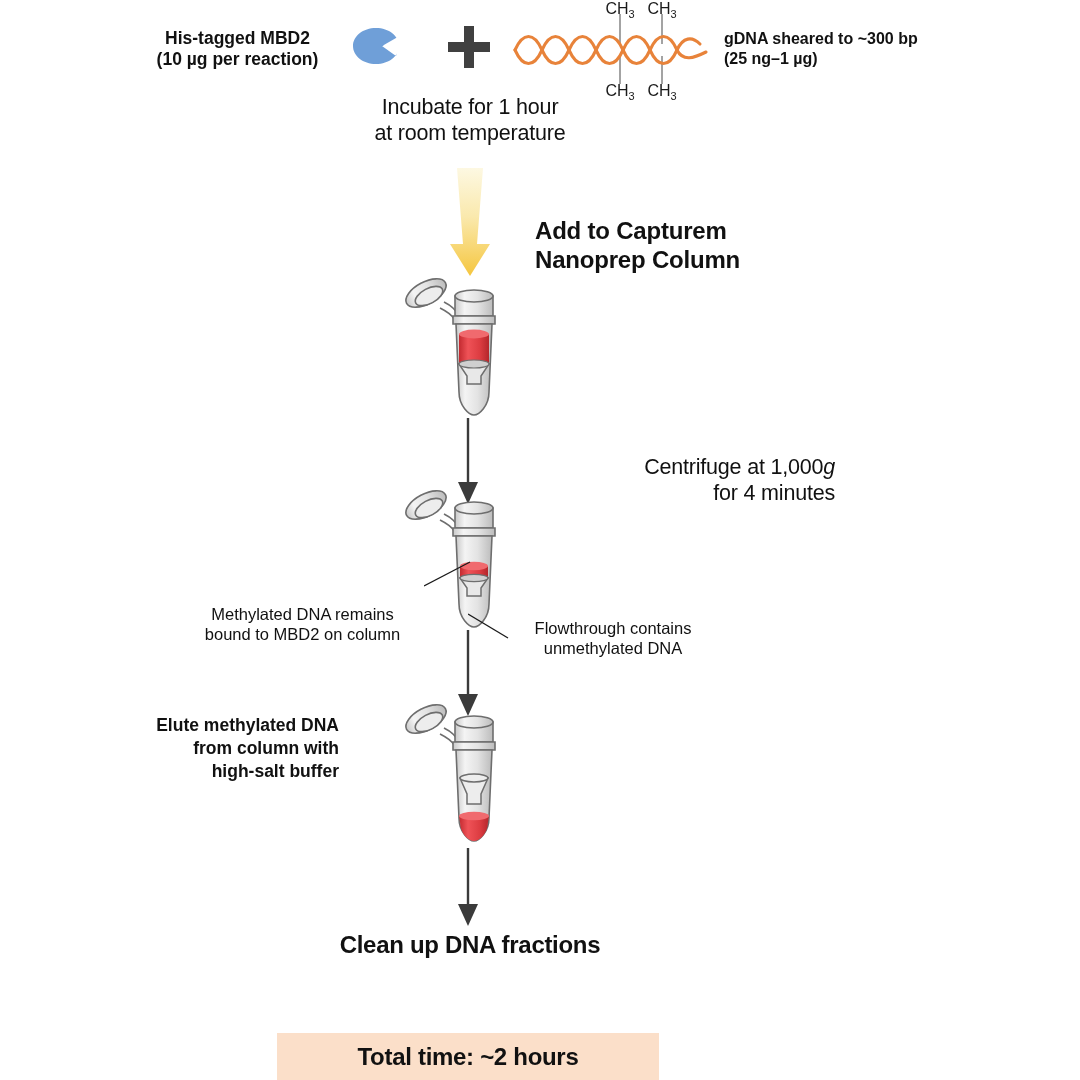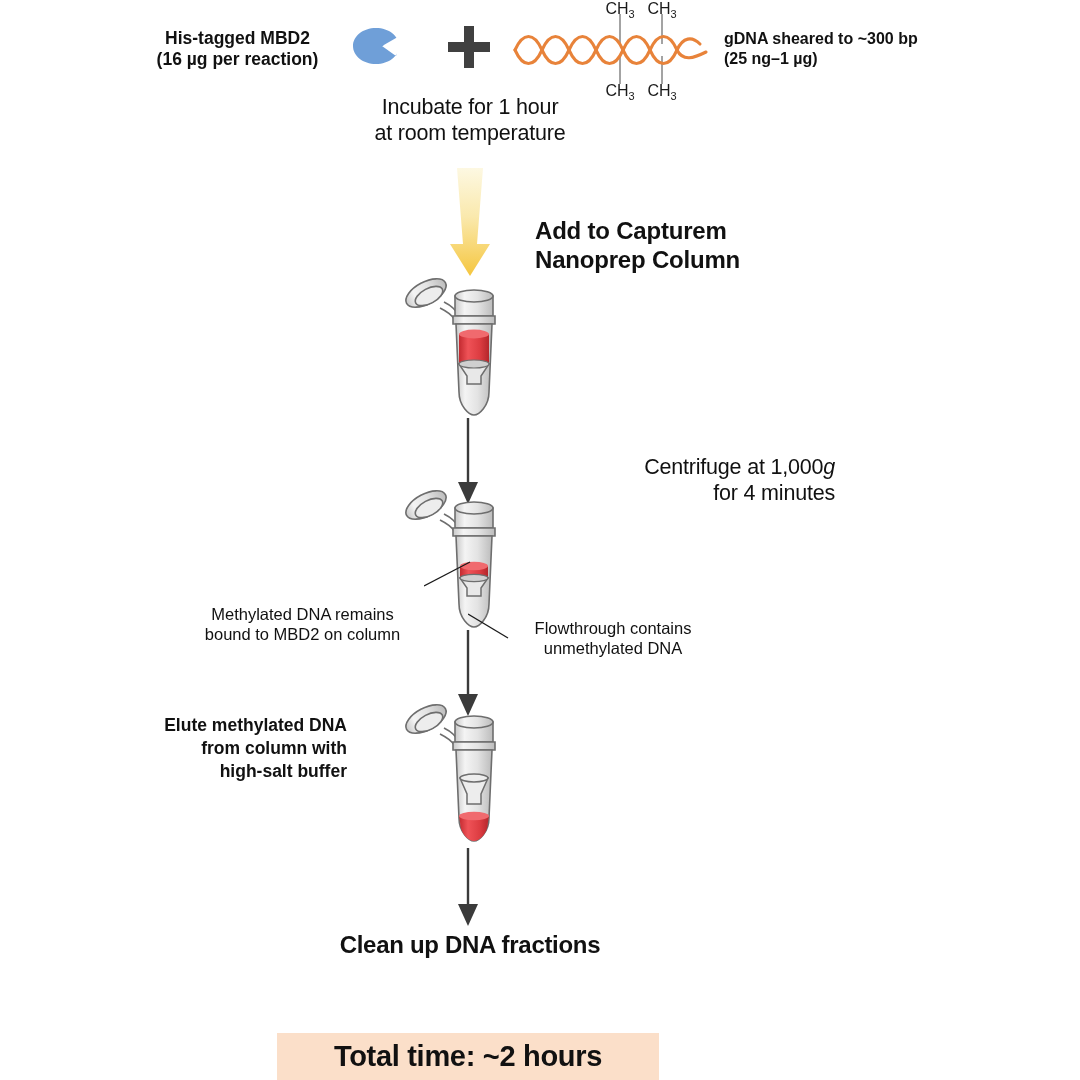--- a/index.html
+++ b/index.html
@@ -45,42 +45,42 @@
   #arrow-1{left:455px;top:418px;}
   #arrow-2{left:455px;top:630px;}
   #arrow-3{left:455px;top:848px;}
 
   
   #centrifuge-text{left:535px;top:428px;width:300px;text-align:right;font-size:21.5px;font-weight:400;letter-spacing:-0.2px;}
   #centrifuge-text .ital{font-style:italic;}
 
   #bound-label{left:175px;top:568px;width:255px;text-align:center;font-size:16.5px;font-weight:400;margin-top:36px;}
   #flowthrough-label{left:498px;top:618px;width:230px;text-align:center;font-size:16.5px;font-weight:400;}
-  #elute-label{left:132px;top:714px;width:215px;text-align:right;font-size:17.5px;font-weight:700;line-height:1.3;}
+  #elute-label{left:124px;top:714px;width:215px;text-align:right;font-size:17.5px;font-weight:700;line-height:1.3;}
 
   
   #leader-bound{left:424px;top:560px;width:50px;height:30px;}
   #leader-flow{left:468px;top:612px;width:44px;height:32px;}
 
   
   #cleanup-text{left:300px;top:930px;width:340px;text-align:center;font-size:24px;font-weight:700;letter-spacing:-0.3px;}
 
   
   #total-time-banner{
     left:277px;top:1033px;width:382px;height:47px;
     background:#fbdfc9;
     display:flex;align-items:center;justify-content:center;
   }
-  #total-time-text{font-size:29px;font-weight:700;color:#111111;letter-spacing:-0.3px;}
+  #total-time-text{font-size:24px;font-weight:700;color:#111111;letter-spacing:-0.3px;}
 </style>
 </head>
 <body>
 
 <div class="abs txt bold" id="reagent-mbd2-label">His-tagged MBD2
-(16 µg per reaction)</div>
+(10 µg per reaction)</div>
 
 <div class="abs" id="mbd2-icon">
   <svg width="48" height="38" viewBox="0 0 48 38">
     <path d="M24,1 C37,1 47,9 47,19 C47,29 37,37 24,37 C11,37 1,29 1,19 C1,9 11,1 24,1 Z
              M47,19 L30,19 L44,29 Z" fill="#6f9fd8"></path>
     <path d="M47.5,9 L31,18.5 L47.5,28.5 Z" fill="#ffffff"></path>
   </svg>
 </div>
 
 <div class="abs" id="plus-icon">

